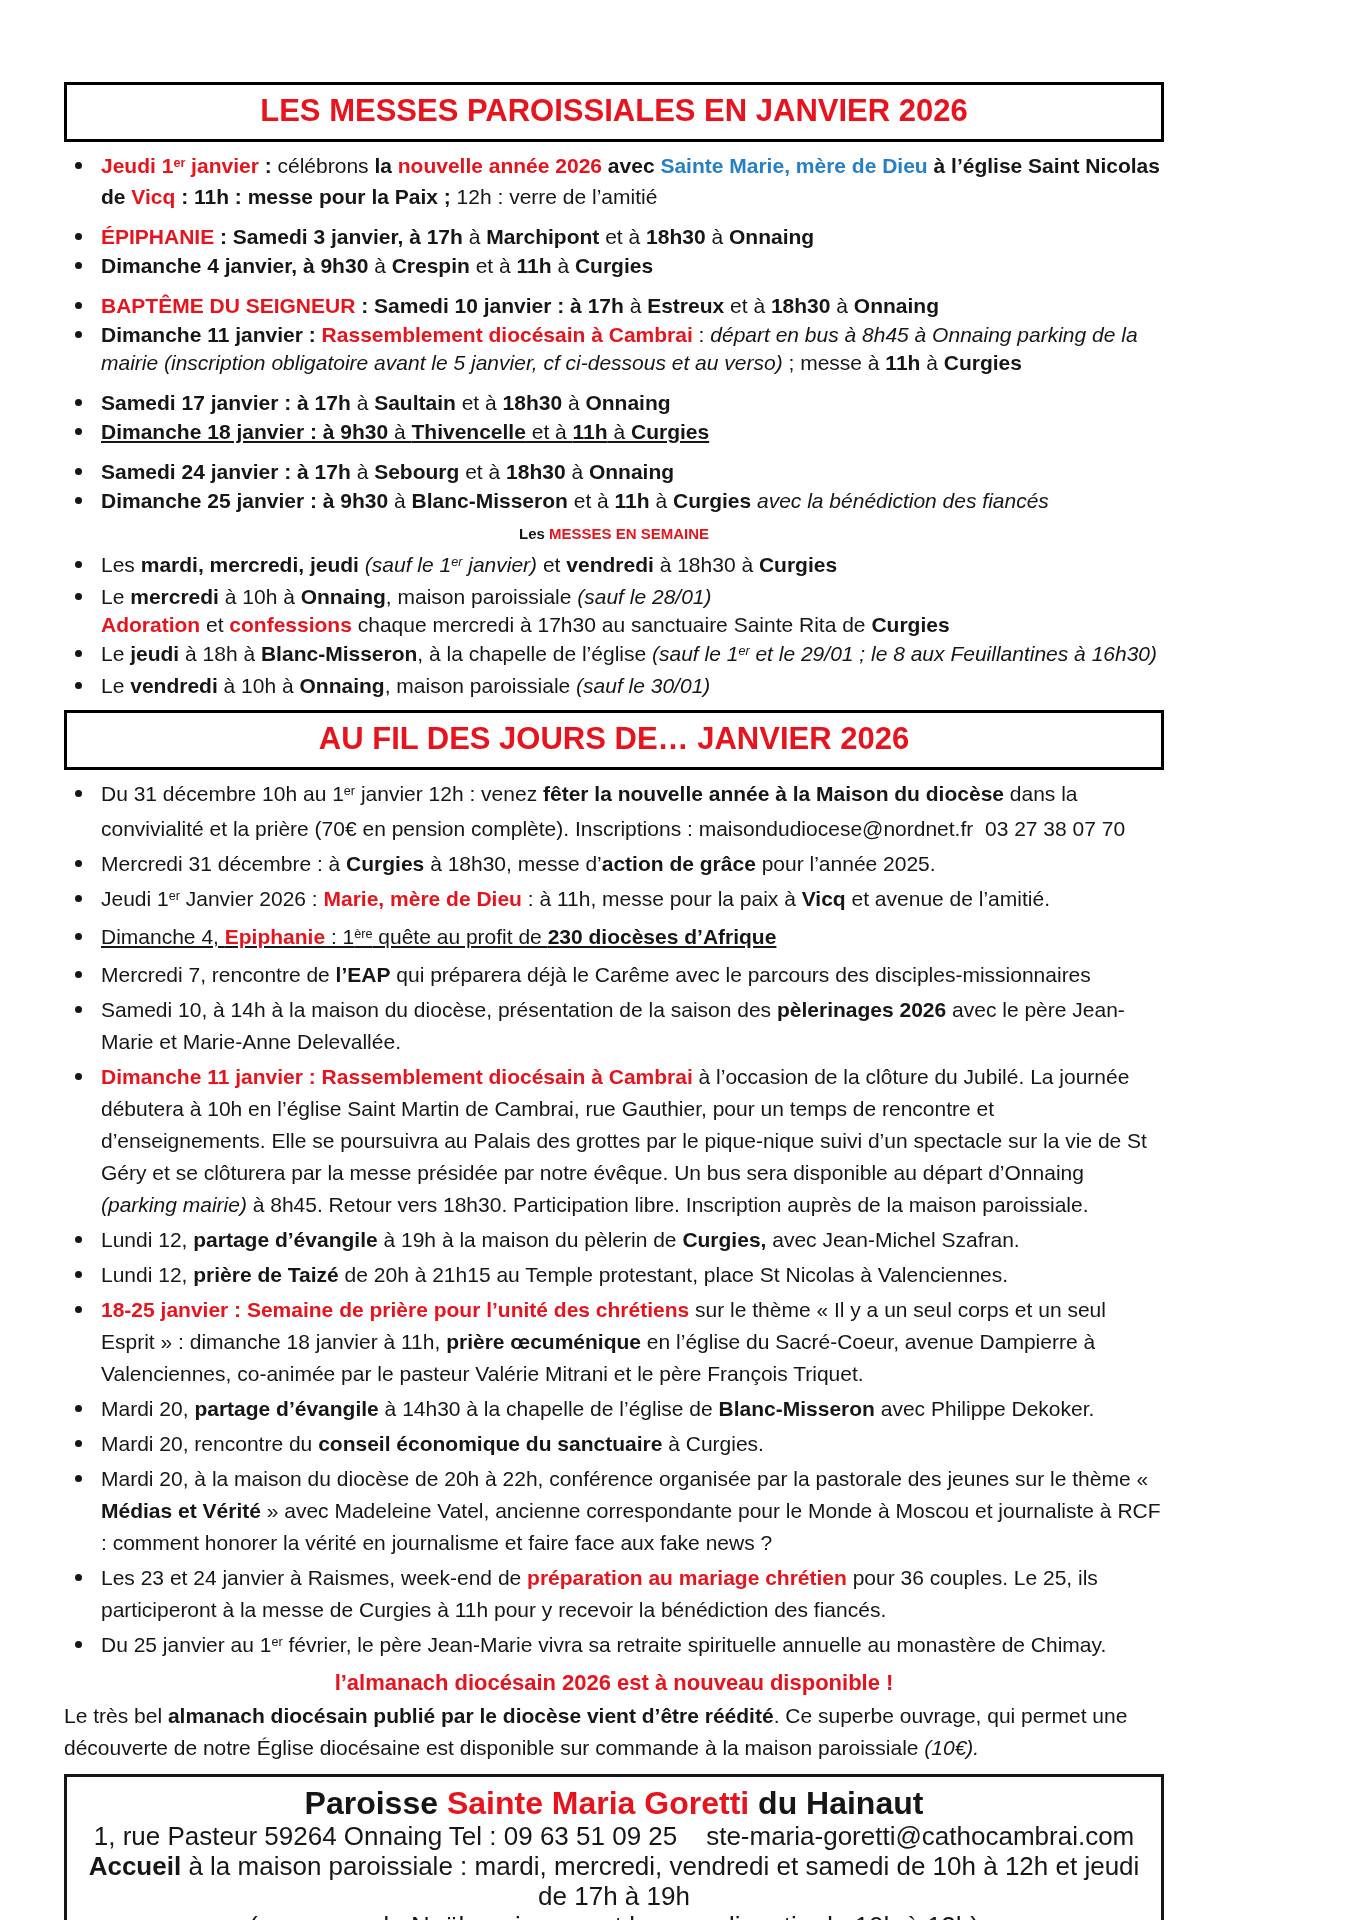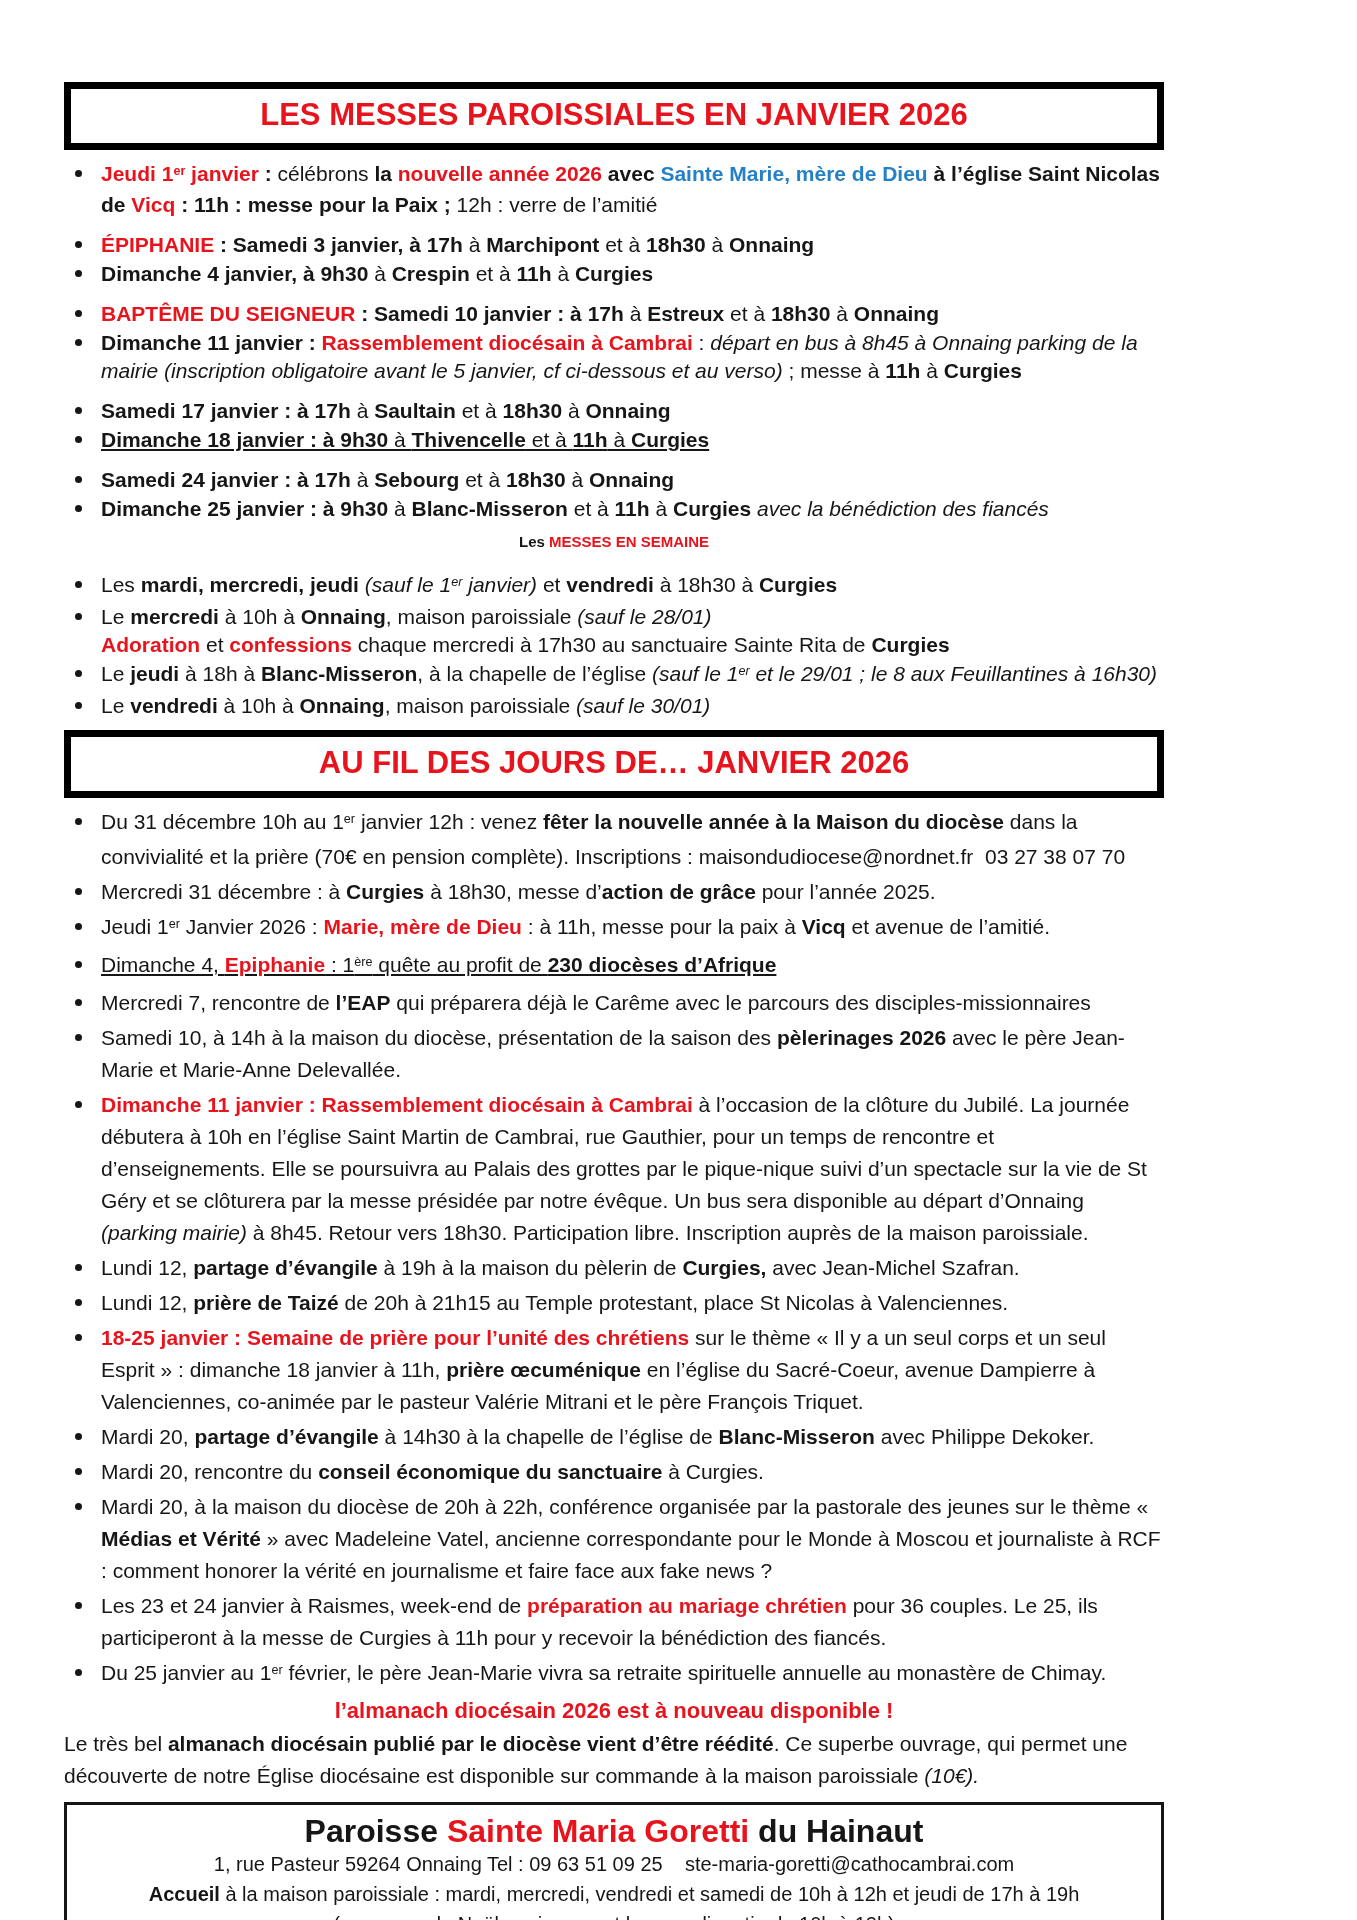--- a/index.html
+++ b/index.html
@@ -10,21 +10,21 @@
     overflow:hidden;
     font-family:"Liberation Sans",sans-serif;
     color:#161616;
   }
   .content{
     margin-left:64px;
     width:1100px;
     padding-top:82px;
   }
   .titlebox{
-    border:7px solid #000000;
+    border:3px solid #000000;
     text-align:center;
     font-weight:bold;
     font-size:31px;
     line-height:40px;
     padding:6px 0 8px 0;
     color:var(--red);
   }
   .para{
     position:relative;
     padding-left:37px;
@@ -49,21 +49,21 @@
   .center-line.alm{font-size:22px;line-height:34px;}
   .plain-para{
     font-size:21px;
     line-height:32px;
   }
   .contact-box{
     border:3px solid #161616;
     text-align:center;
     padding:8px 14px 10px 14px;
   }
-  .cline{font-size:20px;line-height:30px;}
+  .cline{font-size:26px;line-height:30px;}
   .cline.c-title{font-size:32px;line-height:36px;}
   .cline.c-small{font-size:17.5px;line-height:26px;}
   .fb{font-weight:bold;}
   .cr{color:var(--red);}
   .cb{color:var(--blue);}
   .it{font-style:italic;}
   .ul{text-decoration:underline;}
   .sp{font-size:60%;position:relative;top:-0.45em;}
   :root{
     --red:#e8141d;
@@ -79,21 +79,21 @@
       <div class="para bullet" style="margin-top: 10px;"><span class="cr fb">Jeudi 1</span><span class="cr fb sp">er</span><span class="cr fb"> janvier</span><span class="fb"> : </span><span>célébrons </span><span class="fb">la </span><span class="cr fb">nouvelle année 2026 </span><span class="fb">avec </span><span class="cb fb">Sainte Marie, mère de Dieu</span><span class="fb"> à l’église Saint Nicolas de </span><span class="cr fb">Vicq</span><span class="fb"> : 11h : messe pour la Paix ; </span><span>12h : verre de l’amitié</span></div>
       <div class="para bullet" style="margin-top: 12px;"><span class="cr fb">ÉPIPHANIE</span><span class="fb"> : Samedi 3 janvier, à 17h </span><span>à </span><span class="fb">Marchipont</span><span> et à </span><span class="fb">18h30</span><span> à </span><span class="fb">Onnaing</span></div>
       <div class="para bullet" style="margin-top: 1px;"><span class="fb">Dimanche 4 janvier, à 9h30 </span><span>à </span><span class="fb">Crespin</span><span> et à </span><span class="fb">11h</span><span> à </span><span class="fb">Curgies</span></div>
       <div class="para bullet" style="margin-top: 12px;"><span class="cr fb">BAPTÊME DU SEIGNEUR</span><span class="fb"> : Samedi 10 janvier : à 17h </span><span>à </span><span class="fb">Estreux</span><span> et à </span><span class="fb">18h30</span><span> à </span><span class="fb">Onnaing</span></div>
       <div class="para bullet" style="margin-top: 1px;"><span class="fb">Dimanche 11 janvier : </span><span class="cr fb">Rassemblement diocésain à Cambrai</span><span> : </span><span class="it">départ en bus à 8h45 à Onnaing parking de la mairie (inscription obligatoire avant le 5 janvier, cf ci-dessous et au verso)</span><span> ; messe à </span><span class="fb">11h</span><span> à </span><span class="fb">Curgies</span></div>
       <div class="para bullet" style="margin-top: 12px;"><span class="fb">Samedi 17 janvier : à 17h </span><span>à </span><span class="fb">Saultain</span><span> et à </span><span class="fb">18h30</span><span> à </span><span class="fb">Onnaing</span></div>
       <div class="para bullet" style="margin-top: 1px; text-decoration: underline;"><span class="fb">Dimanche 18 janvier : à 9h30 </span><span>à </span><span class="fb">Thivencelle</span><span> et à </span><span class="fb">11h</span><span> à </span><span class="fb">Curgies</span></div>
       <div class="para bullet" style="margin-top: 12px;"><span class="fb">Samedi 24 janvier : à 17h </span><span>à </span><span class="fb">Sebourg</span><span> et à </span><span class="fb">18h30</span><span> à </span><span class="fb">Onnaing</span></div>
       <div class="para bullet" style="margin-top: 1px;"><span class="fb">Dimanche 25 janvier : à 9h30 </span><span>à </span><span class="fb">Blanc-Misseron</span><span> et à </span><span class="fb">11h</span><span> à </span><span class="fb">Curgies</span><span class="it"> avec la bénédiction des fiancés</span></div>
       <div class="center-line sub" style="margin-top: 4px;"><span class="fb">Les </span><span class="cr fb">MESSES EN SEMAINE</span></div>
-      <div class="para bullet" style="margin-top: 14px;"><span>Les </span><span class="fb">mardi, mercredi, jeudi </span><span class="it">(sauf le 1</span><span class="it sp">er</span><span class="it"> janvier)</span><span> et </span><span class="fb">vendredi</span><span> à 18h30 à </span><span class="fb">Curgies</span></div>
+      <div class="para bullet" style="margin-top: 2px;"><span>Les </span><span class="fb">mardi, mercredi, jeudi </span><span class="it">(sauf le 1</span><span class="it sp">er</span><span class="it"> janvier)</span><span> et </span><span class="fb">vendredi</span><span> à 18h30 à </span><span class="fb">Curgies</span></div>
       <div class="para bullet" style="margin-top: 1px;"><span>Le </span><span class="fb">mercredi</span><span> à 10h à </span><span class="fb">Onnaing</span><span>, maison paroissiale </span><span class="it">(sauf le 28/01)</span></div>
       <div class="para cont"><span class="cr fb">Adoration</span><span> et </span><span class="cr fb">confessions</span><span> chaque mercredi à 17h30 au sanctuaire Sainte Rita de </span><span class="fb">Curgies</span></div>
       <div class="para bullet" style="margin-top: 1px;"><span>Le </span><span class="fb">jeudi</span><span> à 18h à </span><span class="fb">Blanc-Misseron</span><span>, à la chapelle de l’église </span><span class="it">(sauf le 1</span><span class="it sp">er</span><span class="it"> et le 29/01 ; le 8 aux Feuillantines à 16h30)</span></div>
       <div class="para bullet" style="margin-top: 1px;"><span>Le </span><span class="fb">vendredi</span><span> à 10h à </span><span class="fb">Onnaing</span><span>, maison paroissiale </span><span class="it">(sauf le 30/01)</span></div>
       <div class="titlebox" style="margin-top: 10px;"><span class="cr fb">AU FIL DES JOURS DE… JANVIER 2026</span></div>
       <div class="para bullet s2" style="margin-top: 8px;"><span>Du 31 décembre 10h au 1</span><span class="sp">er</span><span> janvier 12h : venez </span><span class="fb">fêter la nouvelle année à la Maison du diocèse</span><span> dans la convivialité et la prière (70€ en pension complète). Inscriptions : maisondudiocese@nordnet.fr&nbsp; 03 27 38 07 70</span></div>
       <div class="para bullet s2" style="margin-top: 3px;"><span>Mercredi 31 décembre : à </span><span class="fb">Curgies</span><span> à 18h30, messe d’</span><span class="fb">action de grâce</span><span> pour l’année 2025.</span></div>
       <div class="para bullet s2" style="margin-top: 3px;"><span>Jeudi 1</span><span class="sp">er</span><span> Janvier 2026 : </span><span class="cr fb">Marie, mère de Dieu</span><span> : à 11h, messe pour la paix à </span><span class="fb">Vicq</span><span> et avenue de l’amitié.</span></div>
       <div class="para bullet s2" style="margin-top: 3px; text-decoration: underline;"><span>Dimanche 4, </span><span class="cr fb">Epiphanie</span><span> : 1</span><span class="sp">ère</span><span> quête au profit de </span><span class="fb">230 diocèses d’Afrique</span></div>
       <div class="para bullet s2" style="margin-top: 3px;"><span>Mercredi 7, rencontre de </span><span class="fb">l’EAP</span><span> qui préparera déjà le Carême avec le parcours des disciples-missionnaires</span></div>

